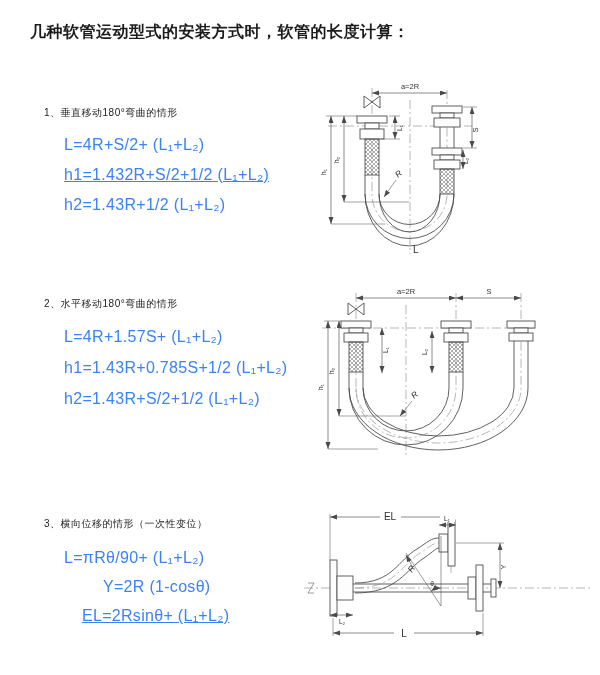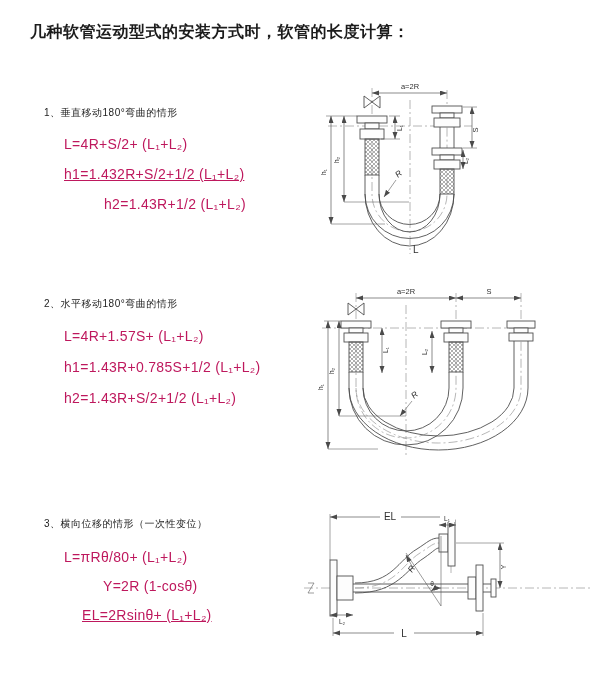--- a/index.html
+++ b/index.html
@@ -4,21 +4,21 @@
 <style>
   html,body{margin:0;padding:0;}
   body{
     width:600px;height:675px;background:#ffffff;position:relative;overflow:hidden;
     font-family:"Liberation Sans","DejaVu Sans",sans-serif;
     color:#1c1c1c;
   }
   .abs{position:absolute;}
   .doc-title{left:30px;top:22px;font-size:16px;font-weight:700;letter-spacing:.5px;}
   .sec-heading{font-size:10px;font-weight:400;letter-spacing:.5px;}
-  .formula{font-size:14px;font-weight:500;letter-spacing:.3px;color:#be185d;}
+  .formula{font-size:16px;font-weight:500;letter-spacing:.3px;color:#3b82f6;}
   svg{position:absolute;overflow:visible;}
   svg text{fill:#2f2f2f;font-family:"Liberation Sans","DejaVu Sans",sans-serif;}
   .ol{fill:none;stroke:#4f4f4f;stroke-width:0.9;}
   .fit{fill:#fdfdfd;stroke:#4f4f4f;stroke-width:0.9;}
   .cl{fill:none;stroke:#8f8f8f;stroke-width:0.65;stroke-dasharray:9 3 2 3;}
   .dim{fill:none;stroke:#5a5a5a;stroke-width:0.7;}
   .ext{fill:none;stroke:#5a5a5a;stroke-width:0.55;}
   .thin{fill:none;stroke:#5a5a5a;stroke-width:0.6;}
   .lbl{font-size:7.5px;}
   .lbls{font-size:6.5px;}
@@ -26,29 +26,29 @@
   .lblL{font-size:10px;}
 </style>
 </head>
 <body>
 
 <div class="abs doc-title">几种软管运动型式的安装方式时，软管的长度计算：</div>
 
 <div class="abs sec-heading" style="left:44px;top:106px;">1、垂直移动180°弯曲的情形</div>
 <div class="abs formula" style="left:64px;top:136px;">L=4R+S/2+ (L₁+L₂)</div>
 <div class="abs formula" style="left:64px;top:166px;text-decoration:underline;">h1=1.432R+S/2+1/2 (L₁+L₂)</div>
-<div class="abs formula" style="left:64px;top:196px;margin-left:40px;">h2=1.43R+1/2 (L₁+L₂)</div>
+<div class="abs formula" style="left:64px;top:196px;">h2=1.43R+1/2 (L₁+L₂)</div>
 
 <div class="abs sec-heading" style="left:44px;top:297px;">2、水平移动180°弯曲的情形</div>
 <div class="abs formula" style="left:64px;top:328px;">L=4R+1.57S+ (L₁+L₂)</div>
 <div class="abs formula" style="left:64px;top:359px;">h1=1.43R+0.785S+1/2 (L₁+L₂)</div>
 <div class="abs formula" style="left:64px;top:390px;">h2=1.43R+S/2+1/2 (L₁+L₂)</div>
 
 <div class="abs sec-heading" style="left:44px;top:517px;">3、横向位移的情形（一次性变位）</div>
-<div class="abs formula" style="left:64px;top:549px;">L=πRθ/80+ (L₁+L₂)</div>
+<div class="abs formula" style="left:64px;top:549px;">L=πRθ/90+ (L₁+L₂)</div>
 <div class="abs formula" style="left:64px;top:578px;margin-left:39px;">Y=2R (1-cosθ)</div>
 <div class="abs formula" style="left:82px;top:607px;text-decoration:underline;">EL=2Rsinθ+ (L₁+L₂)</div>
 
 <svg style="left:310px;top:76px;" width="240" height="180" viewBox="0 0 240 180">
   <defs>
     <marker id="ar1" markerWidth="8" markerHeight="6" refX="7" refY="2.5" orient="auto-start-reverse" markerUnits="userSpaceOnUse">
       <path d="M0,0 L7,2.5 L0,5 Z" fill="#4a4a4a"></path>
     </marker>
     <pattern id="hatch1" patternUnits="userSpaceOnUse" width="4" height="4">
       <path d="M0,4 L4,0 M0,0 L4,4" stroke="#7a7a7a" stroke-width="0.6"></path>

